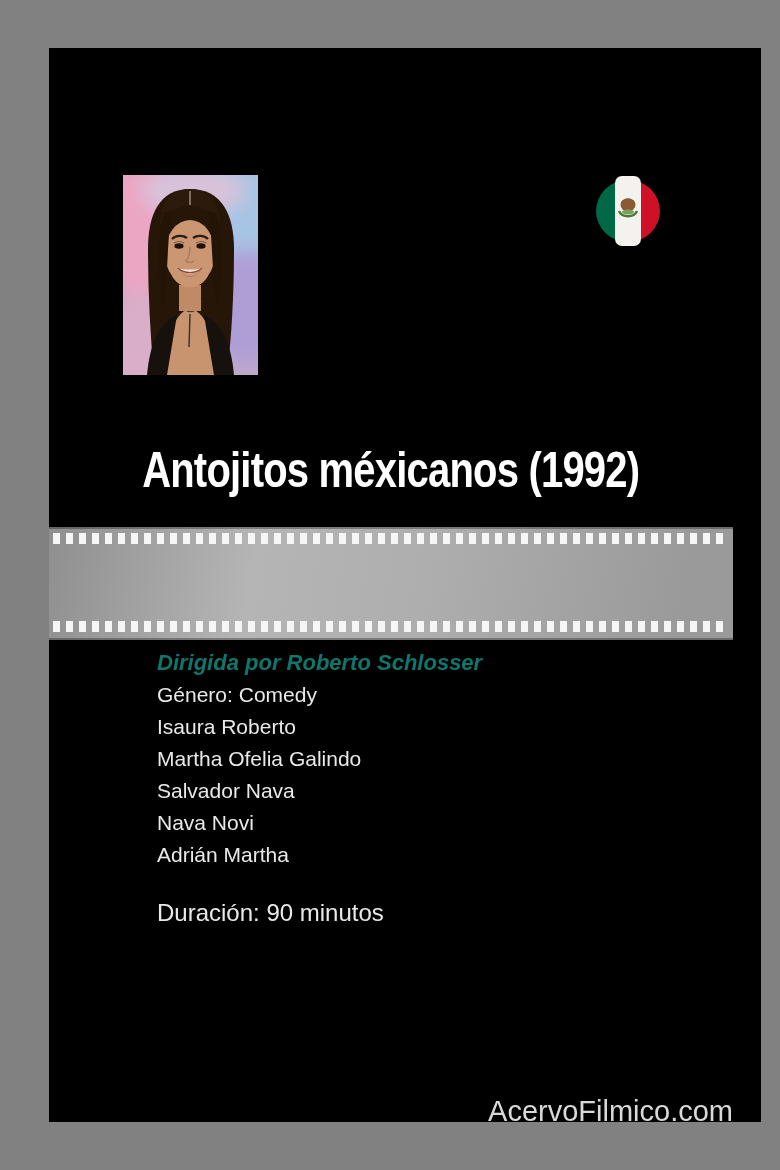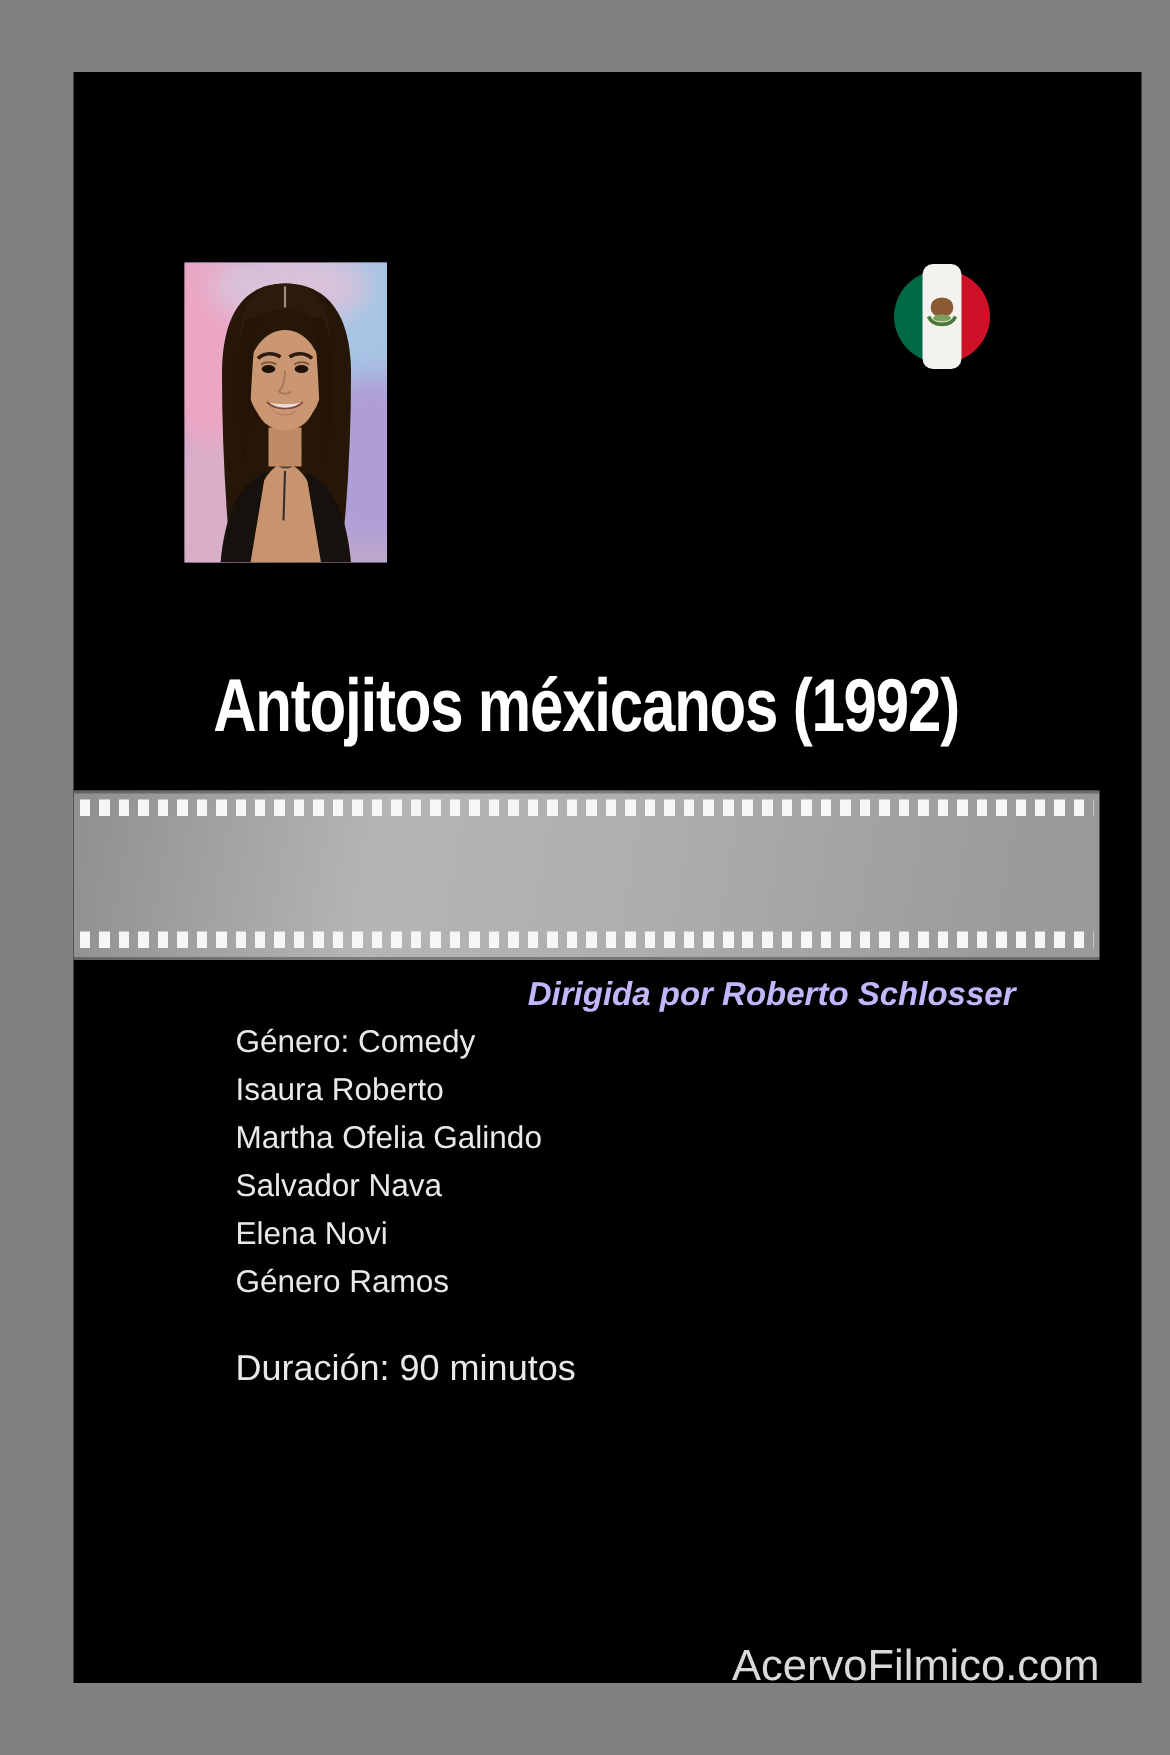--- a/index.html
+++ b/index.html
@@ -59,21 +59,21 @@
   }
   .holes-top { top:6px; }
   .holes-bottom { bottom:8px; }
 
   
   .info {
     position:absolute; left:108px; top:599px; width:520px;
     color:#e9e9e9; font-size:21px;
   }
   .info .line { height:32px; line-height:32px; }
-  .director { font-weight:bold; font-style:italic; color:#c4b5fd; font-size:22px;text-align:right; }
+  .director { font-weight:bold; font-style:italic; color:#0f766e; font-size:22px; }
   .duration {
     position:absolute; left:108px; top:849px; width:520px;
     color:#e9e9e9; font-size:24px; height:32px; line-height:32px;
   }
 
   
   .footer {
     position:absolute; left:0; top:1048px; width:684px;
     text-align:right; color:#d9d9d9; font-size:29px; line-height:30px;
     text-decoration:none; cursor:pointer;
@@ -153,21 +153,21 @@
     <div class="holes holes-top"></div>
     <div class="holes holes-bottom"></div>
   </div>
 
   <div class="info">
     <div class="line director">Dirigida por Roberto Schlosser</div>
     <div class="line">Género: Comedy</div>
     <div class="line">Isaura Roberto</div>
     <div class="line">Martha Ofelia Galindo</div>
     <div class="line">Salvador Nava</div>
-    <div class="line">Elena Novi</div>
-    <div class="line">Género Ramos</div>
+    <div class="line">Nava Novi</div>
+    <div class="line">Adrián Martha</div>
   </div>
 
   <div class="duration">Duración: 90 minutos</div>
 
   <a class="footer">AcervoFilmico.com</a>
 
 </div>
 
 </body></html>

